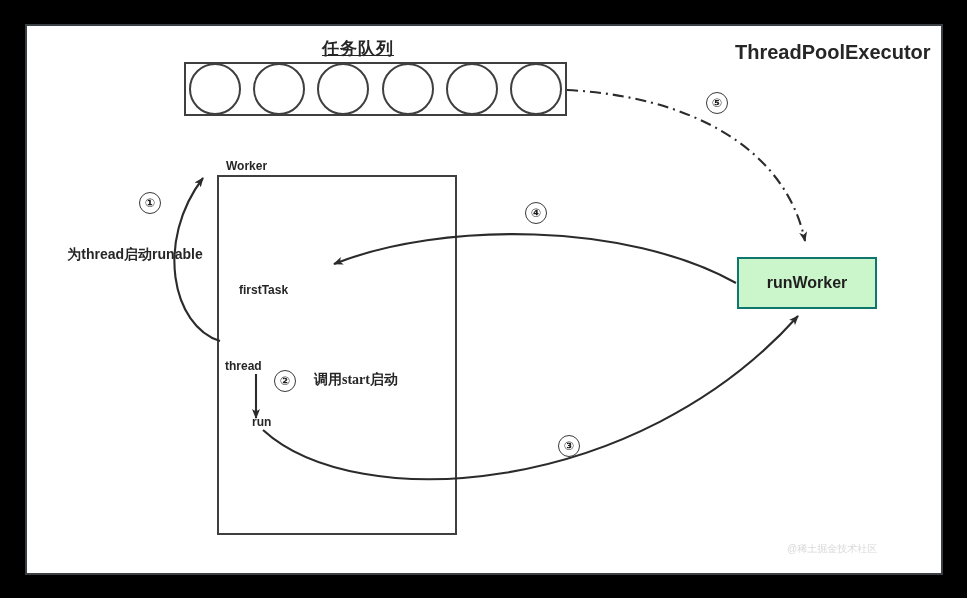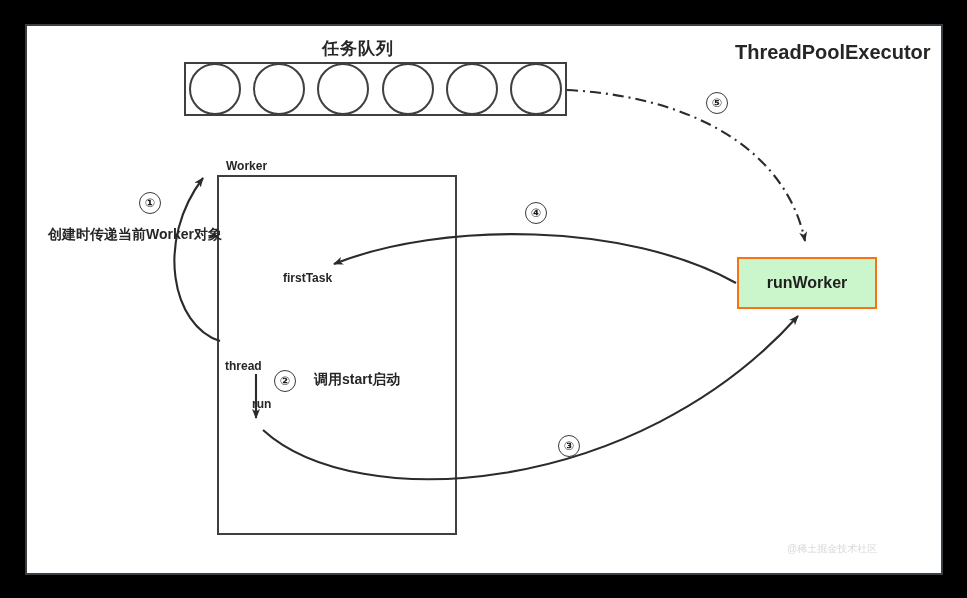--- a/index.html
+++ b/index.html
@@ -92,21 +92,21 @@
   }
   .worker-box {
     position: absolute;
     box-sizing: border-box;
     border: 2px solid #3f3f3f;
     background: #ffffff;
   }
   .runworker-box {
     position: absolute;
     box-sizing: border-box;
-    border: 2px solid #f97316;
+    border: 2px solid #0f766e;
     display: flex;
     align-items: center;
     justify-content: center;
     font-size: 16px;
     font-weight: bold;
     color: #1f1f1f;
   }
   .step-badge {
     position: absolute;
     width: 20px;
@@ -122,43 +122,43 @@
     justify-content: center;
     line-height: 1;
   }
 </style>
 </head>
 <body>
 
 <div id="root">
   <div id="canvas">
 
-    <div class="lbl title-queue" style="left:295px; top:12px;">任务队列</div>
+    <div class="lbl title-queue" style="left:295px; top:12px;text-decoration:underline;">任务队列</div>
 
     <div class="lbl title-tpe" style="left:708px; top:14px;">ThreadPoolExecutor</div>
 
     <div class="queue-box" style="left:157px; top:36px; width:383px; height:54px;"></div>
     <div class="queue-inner" id="queue-cells" style="left:162px; top:37px; width:373px; height:52px;">
         <div class="queue-cell"></div>
         <div class="queue-cell"></div>
         <div class="queue-cell"></div>
         <div class="queue-cell"></div>
         <div class="queue-cell"></div>
         <div class="queue-cell"></div>
       </div>
 
     <div class="worker-box" style="left:190px; top:149px; width:240px; height:360px;"></div>
 
     <div class="lbl node-lbl" style="left:199px; top:133px;">Worker</div>
 
-    <div class="lbl node-lbl" style="left:212px; top:245px;margin-left:44px;">firstTask</div>
+    <div class="lbl node-lbl" style="left:212px; top:257px;">firstTask</div>
 
     <div class="lbl node-lbl" style="left:198px; top:333px;">thread</div>
 
-    <div class="lbl node-lbl" style="left:225px; top:371px;">run</div>
+    <div class="lbl node-lbl" style="left:225px; top:389px;">run</div>
 
     <div class="runworker-box" style="left:710px; top:231px; width:140px; height:52px; background:#cbf5cb;">
       <span>runWorker</span>
     </div>
 
     <svg class="svg-layer" viewBox="0 0 918 551">
       <defs>
         <marker id="ah" markerWidth="11" markerHeight="11" refX="9" refY="4" orient="auto" markerUnits="userSpaceOnUse">
           <path d="M0,0 L10,4 L0,8 L2.6,4 Z" fill="#2b2b2b"></path>
         </marker>
@@ -181,21 +181,21 @@
     <div class="step-badge" style="left:112px; top:166px;">①</div>
 
     <div class="step-badge" style="left:247px; top:344px;">②</div>
 
     <div class="step-badge" style="left:531px; top:409px;">③</div>
 
     <div class="step-badge" style="left:498px; top:176px;">④</div>
 
     <div class="step-badge" style="left:679px; top:66px;">⑤</div>
 
-    <div class="lbl cn-lbl" style="left:8px; top:200px; width:200px;">创建时传递当前Worker对象</div>
-
-
-    <div class="lbl cn-lbl-2" style="left:287px; top:345px;">调用start启动</div>
+
+    <div class="lbl cn-lbl" style="left:8px; top:220px; width:200px;">为thread启动runable</div>
+
+    <div class="lbl cn-lbl-2" style="left:287px; top:345px;font-family:Liberation Serif, serif;">调用start启动</div>
 
     <div class="watermark" style="left:760px; top:516px;">@稀土掘金技术社区</div>
 
   </div>
 </div>
 
 </body></html>

